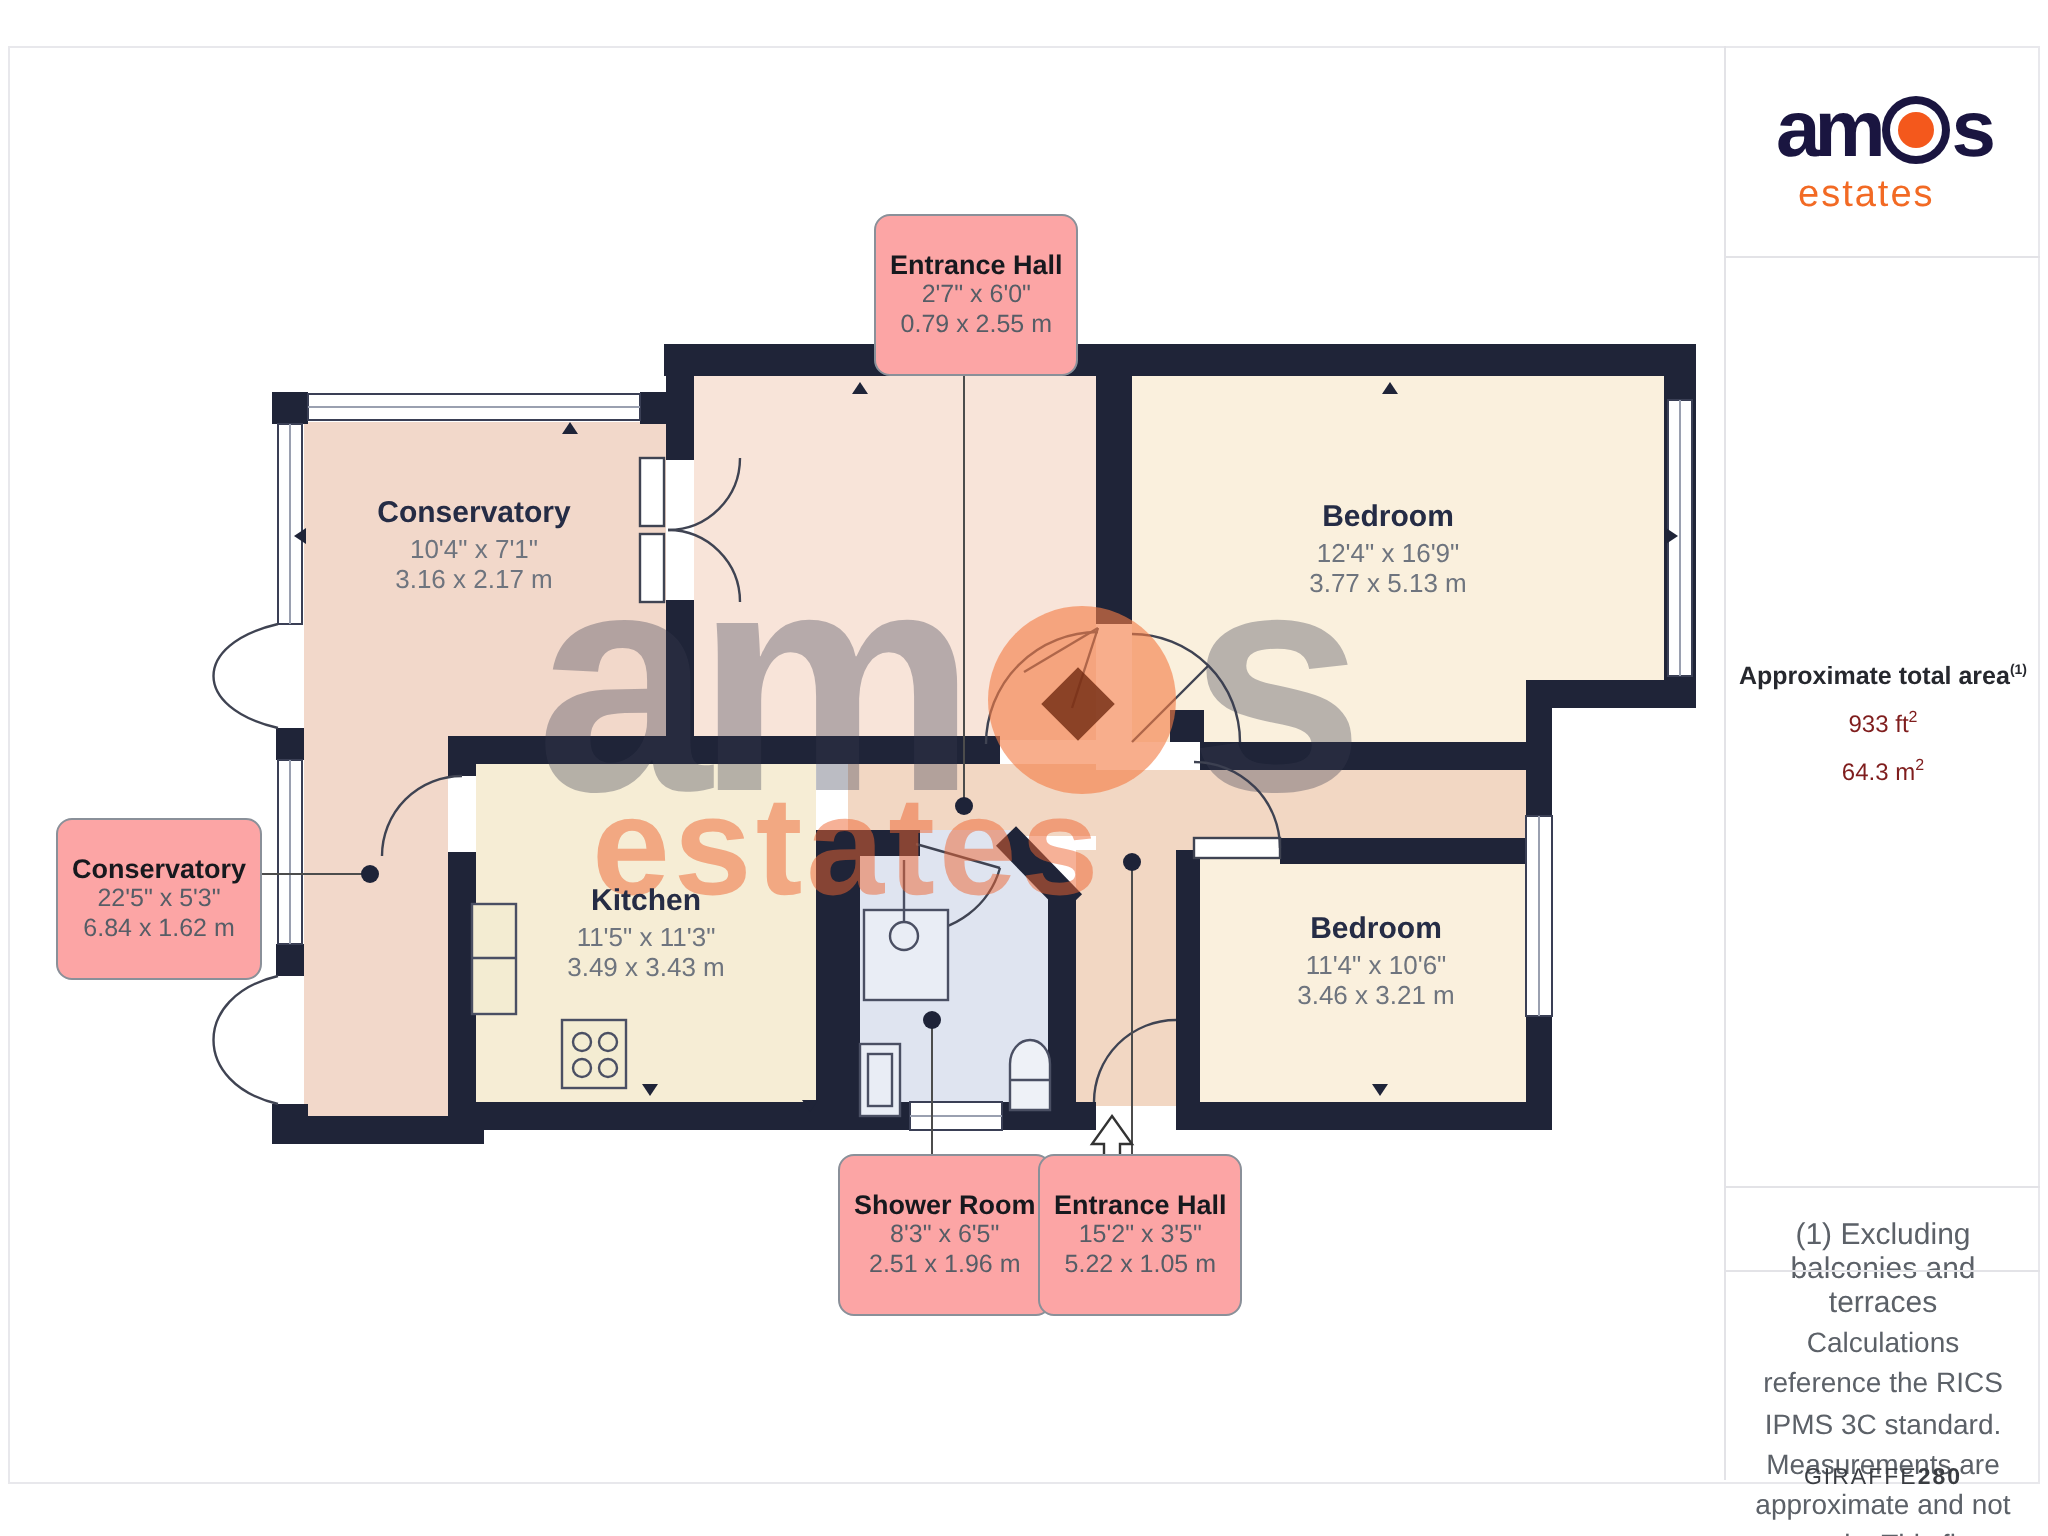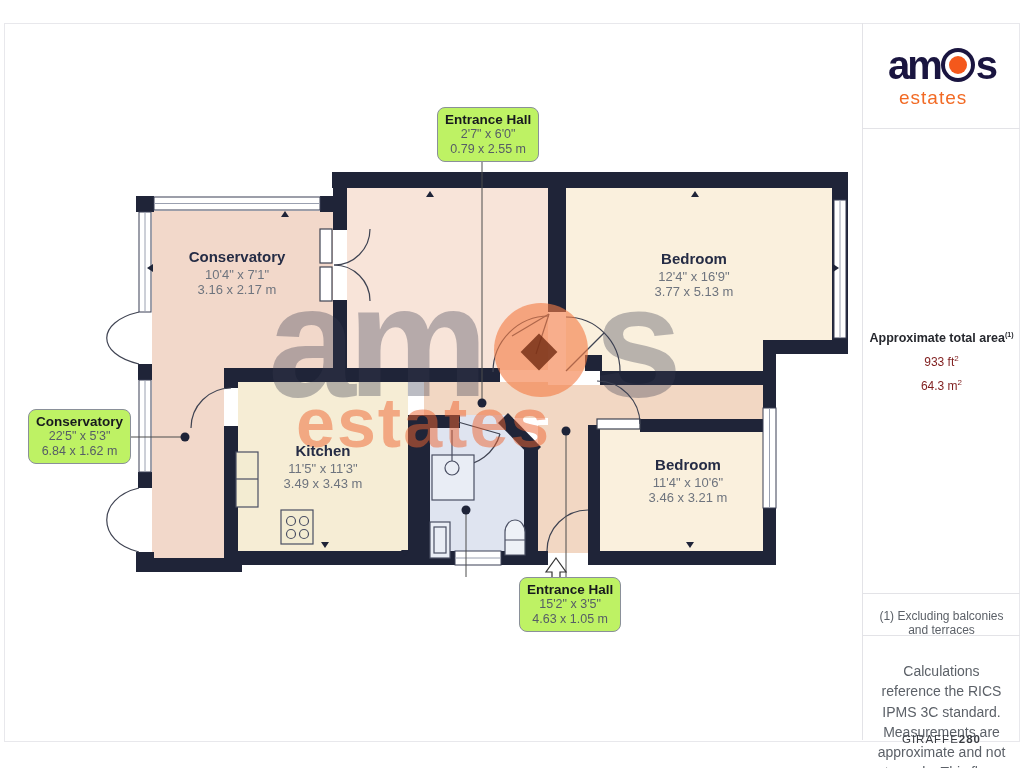--- a/index.html
+++ b/index.html
@@ -15,43 +15,43 @@
       background:rgba(243,124,70,0.62);margin:18px 6px 0 14px;position:relative;}
   .wm-sq{position:absolute;left:32px;top:36px;width:26px;height:26px;transform:rotate(45deg);
       background:rgba(112,41,16,0.8);}
   .wm-sub{position:absolute;left:296px;top:388px;font-size:70px;font-weight:600;
       letter-spacing:2px;color:rgba(238,100,48,0.5);pointer-events:none;line-height:1;}
   
   .rlabel{position:absolute;transform:translateX(-50%);text-align:center;pointer-events:none;white-space:nowrap;}
   .rlabel .rn{font-size:15px;font-weight:bold;color:#252c45;}
   .rlabel .rd{font-size:13px;color:#6e747e;line-height:1.18;margin-top:2px;}
   
-  .callout{position:absolute;background:#bef264;border:1.5px solid #8a9099;border-radius:8px;
-      text-align:center;padding:4px 7px;white-space:nowrap;}
+  .callout{position:absolute;background:#fca5a5;border:1.5px solid #8a9099;border-radius:8px;
+      text-align:center;padding:17px 7px;white-space:nowrap;}
   .callout .cn{font-size:13.5px;font-weight:bold;color:#17191e;}
   .callout .cd{font-size:12.5px;color:#565d66;line-height:1.2;}
   
   .sidebar{position:absolute;left:862px;top:23px;width:157px;height:717px;border-left:1px solid #e3e3e7;}
   .sb-div{position:absolute;left:0;width:157px;border-top:1px solid #e3e3e7;}
   .logo{position:absolute;left:0;top:22px;width:157px;text-align:center;}
   .logo-row{display:flex;align-items:center;justify-content:center;}
   .logo-txt{font-size:40px;font-weight:800;color:#1a1540;letter-spacing:-3px;line-height:1;}
   .logo-o{width:34px;height:34px;border-radius:50%;background:#1a1540;margin:0 1px;
       display:flex;align-items:center;justify-content:center;}
   .logo-o .ring{width:26px;height:26px;border-radius:50%;background:#fff;
       display:flex;align-items:center;justify-content:center;}
   .logo-o .dot{width:18px;height:18px;border-radius:50%;background:#f4581c;}
   .logo-sub{font-size:19px;color:#f26a24;text-align:left;margin:2px 0 0 36px;letter-spacing:1px;}
   .area{position:absolute;left:6px;top:308px;width:145px;text-align:center;}
   .area .at{font-size:12.5px;font-weight:bold;color:#26282e;}
   .area .at sup{font-size:7px;}
   .area .av{font-size:12px;color:#7f1d1d;margin-top:9px;}
   .area .av sup{font-size:8px;}
   .footnote{position:absolute;left:8px;top:586px;width:141px;text-align:center;
-      font-size:12px;color:#5c6168;}
+      font-size:15px;color:#5c6168;}
   .disclaimer{position:absolute;left:9px;top:638px;width:139px;text-align:center;
       font-size:14px;color:#5c6168;line-height:1.45;}
   .provider{position:absolute;left:0;top:710px;width:157px;text-align:center;
       font-size:11.5px;color:#3a3d42;letter-spacing:1px;}
   .provider b{font-weight:bold;}
 </style>
 </head>
 <body>
 
 <div class="stage">
@@ -208,23 +208,27 @@
     </div>
 
     <div class="callout" style="left:437px;top:107px;">
       <div class="cn">Entrance Hall</div>
       <div class="cd"><span>2'7" x 6'0"</span><br><span>0.79 x 2.55 m</span></div>
     </div>
     <div class="callout" style="left:28px;top:409px;">
       <div class="cn">Conservatory</div>
       <div class="cd"><span>22'5" x 5'3"</span><br><span>6.84 x 1.62 m</span></div>
     </div>
+    <div class="callout" style="left:419px;top:577px;">
+      <div class="cn">Shower Room</div>
+      <div class="cd"><span>8'3" x 6'5"</span><br><span>2.51 x 1.96 m</span></div>
+    </div>
     <div class="callout" style="left:519px;top:577px;">
       <div class="cn">Entrance Hall</div>
-      <div class="cd"><span>15'2" x 3'5"</span><br><span>4.63 x 1.05 m</span></div>
+      <div class="cd"><span>15'2" x 3'5"</span><br><span>5.22 x 1.05 m</span></div>
     </div>
   </div>
 
   <div class="sidebar">
     <div class="logo">
       <div class="logo-row">
         <span class="logo-txt">am</span>
         <span class="logo-o">
             <span class="ring">
               <span class="dot"></span>

